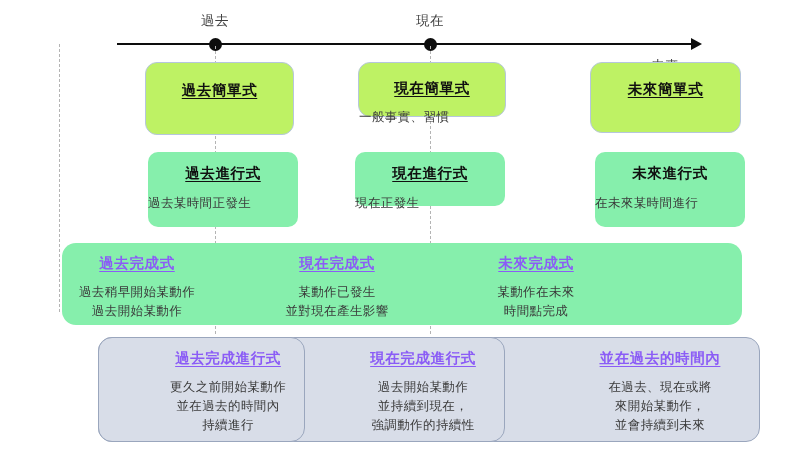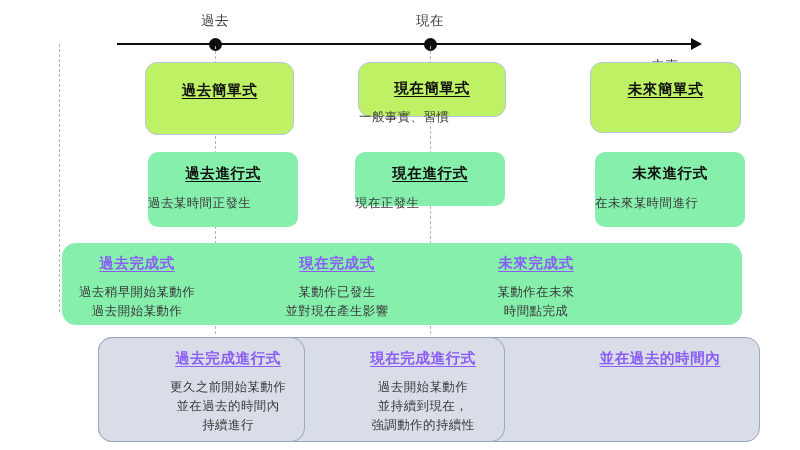--- a/index.html
+++ b/index.html
@@ -163,14 +163,17 @@
   <div class="col-title" style="left:423px;top:349px;">
     <u>現在完成進行式</u>
   </div>
   <div class="col-desc" style="left:423px;top:378px;width:180px;">過去開始某動作
 並持續到現在，
 強調動作的持續性</div>
 
   <div class="col-title" style="left:660px;top:349px;">
     <u>並在過去的時間內</u>
   </div>
+  <div class="col-desc" style="left:660px;top:378px;width:180px;">在過去、現在或將
+來開始某動作，
+並會持續到未來</div>
 
 </div>
 
 </body></html>

